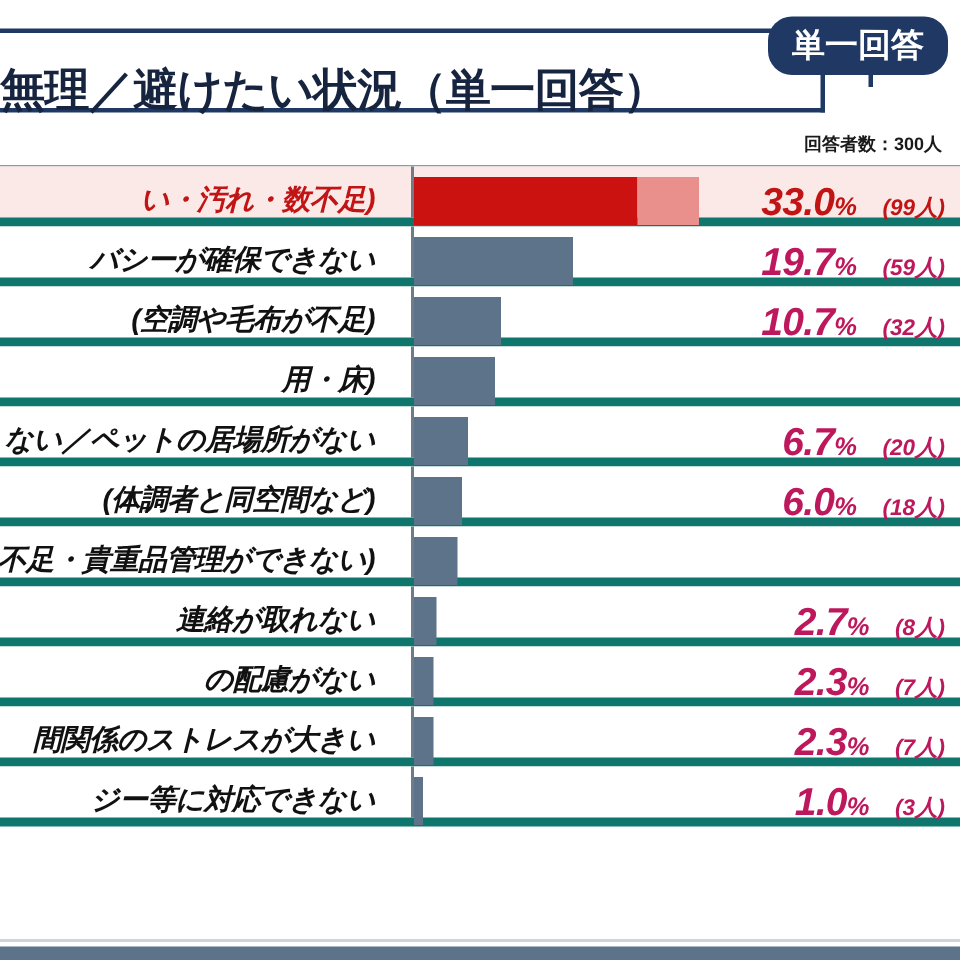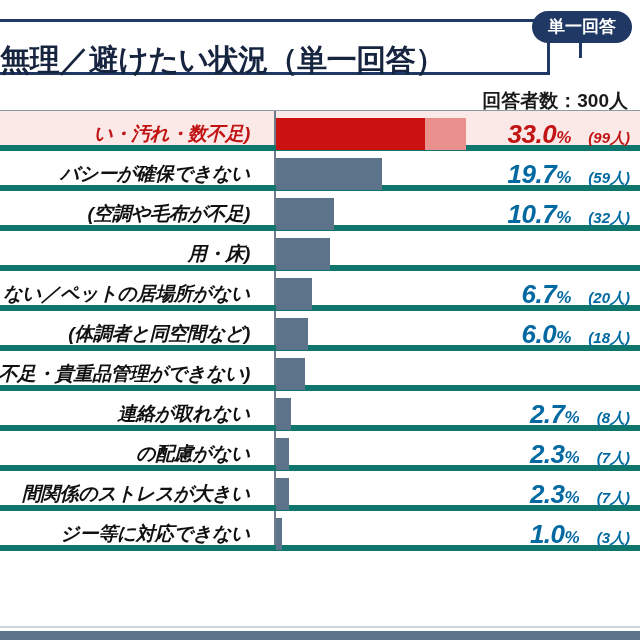--- a/index.html
+++ b/index.html
@@ -61,21 +61,21 @@
     overflow: hidden;
     direction: rtl;
     text-align: left;
   }
   .badge {
     position: absolute;
     right: 8px;
     top: 4px;
     background: #1f3864;
     color: #ffffff;
-    font-size: 17px;
+    font-size: 22px;
     font-weight: bold;
     padding: 4px 16px 5px 16px;
     border-radius: 16px;
     letter-spacing: 0px;
     white-space: nowrap;
     z-index: 4;
   }
   .badge-stem {
     position: absolute;
     right: 58px;
@@ -84,21 +84,21 @@
     height: 18px;
     background: #1f3864;
     z-index: 3;
   }
 
   
   .resp-count {
     position: absolute;
     right: 12px;
     top: 88px;
-    font-size: 19px;
+    font-size: 12px;
     font-weight: bold;
     color: #1a1a1a;
     white-space: nowrap;
   }
 
   
   .chart {
     position: absolute;
     left: 0;
     top: 110px;
@@ -175,21 +175,21 @@
 
   
   .value {
     position: absolute;
     right: 10px;
     top: 0;
     height: 100%;
     line-height: 46px;
     white-space: nowrap;
     text-align: right;
-    color: #0369a1;
+    color: #be185d;
   }
   .value .num {
     font-size: 26px;
     font-weight: bold;
     letter-spacing: -0.5px;
     margin-top: 29px;
   }
   .value .pct {
     font-size: 17px;
     font-weight: bold;

